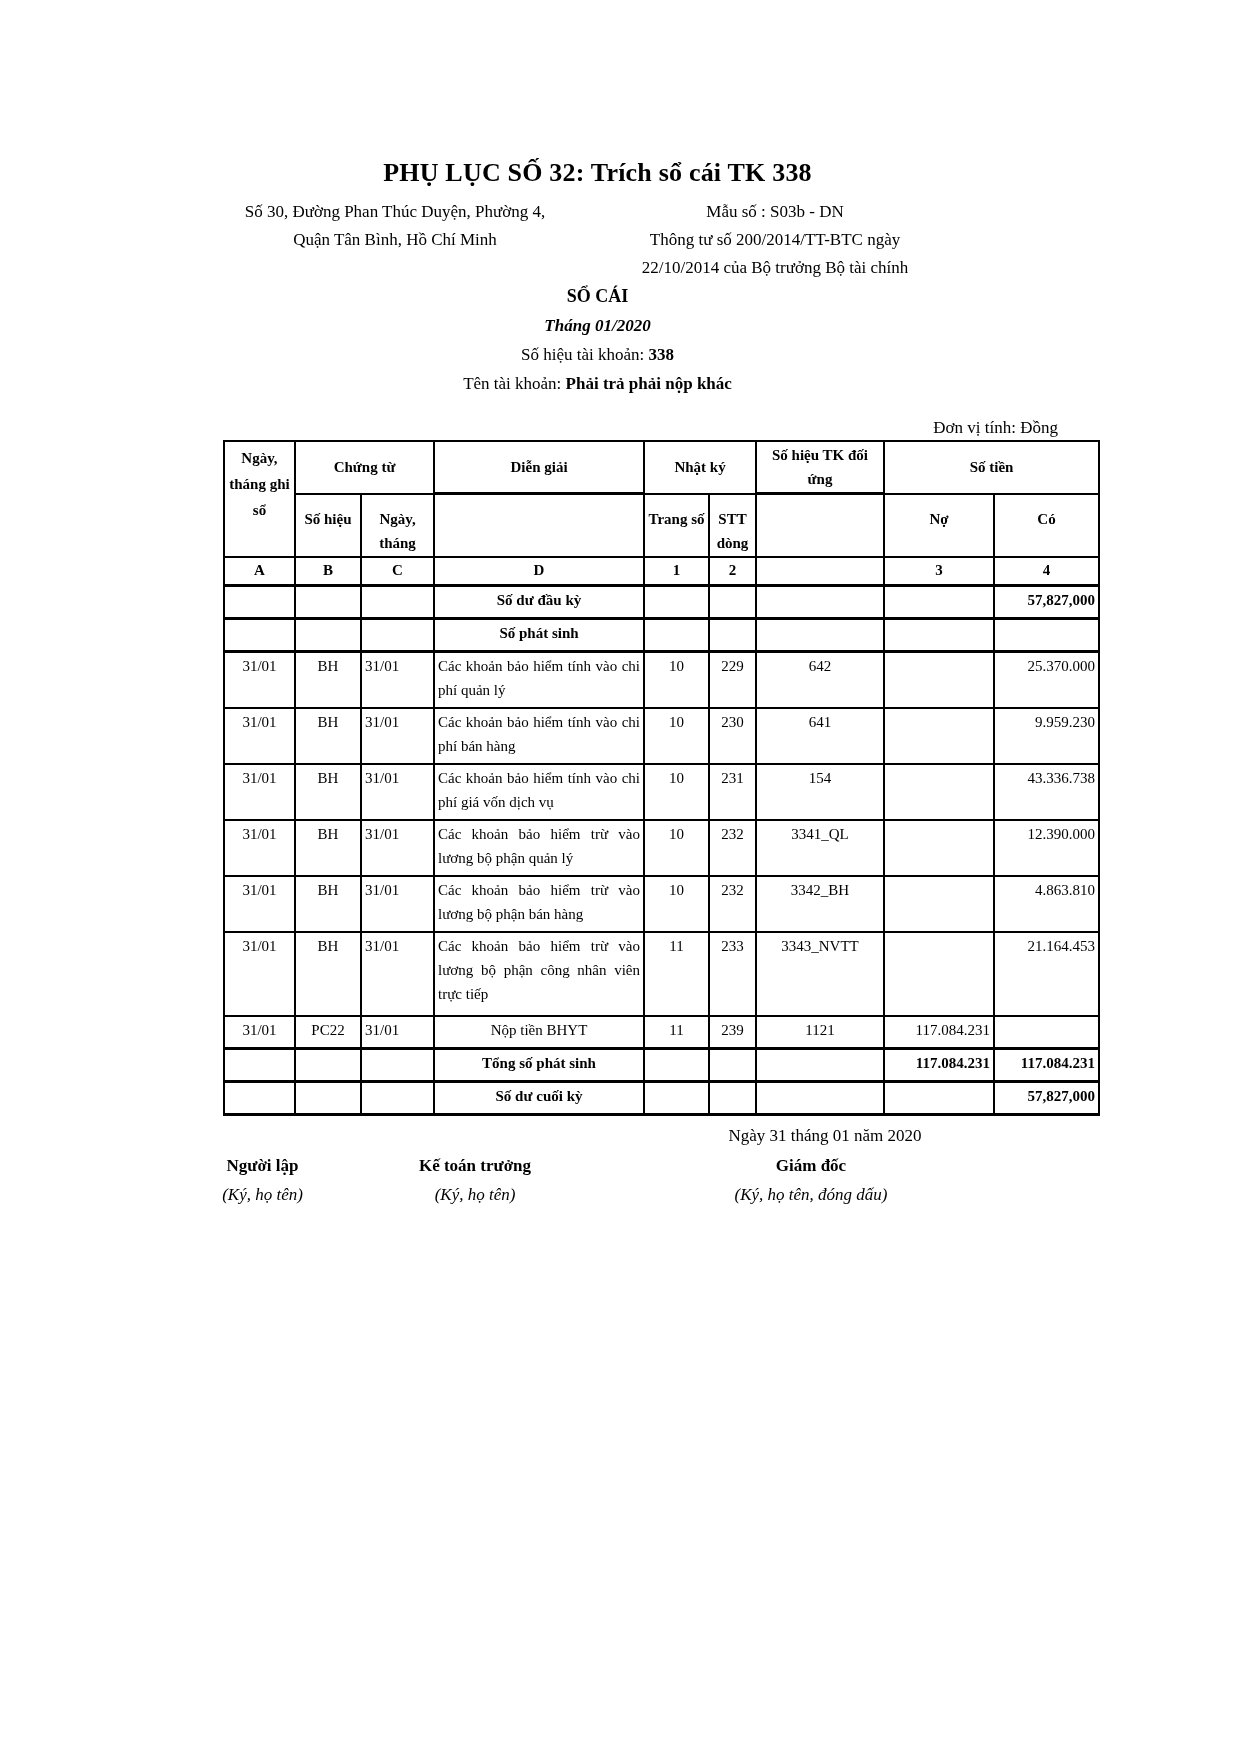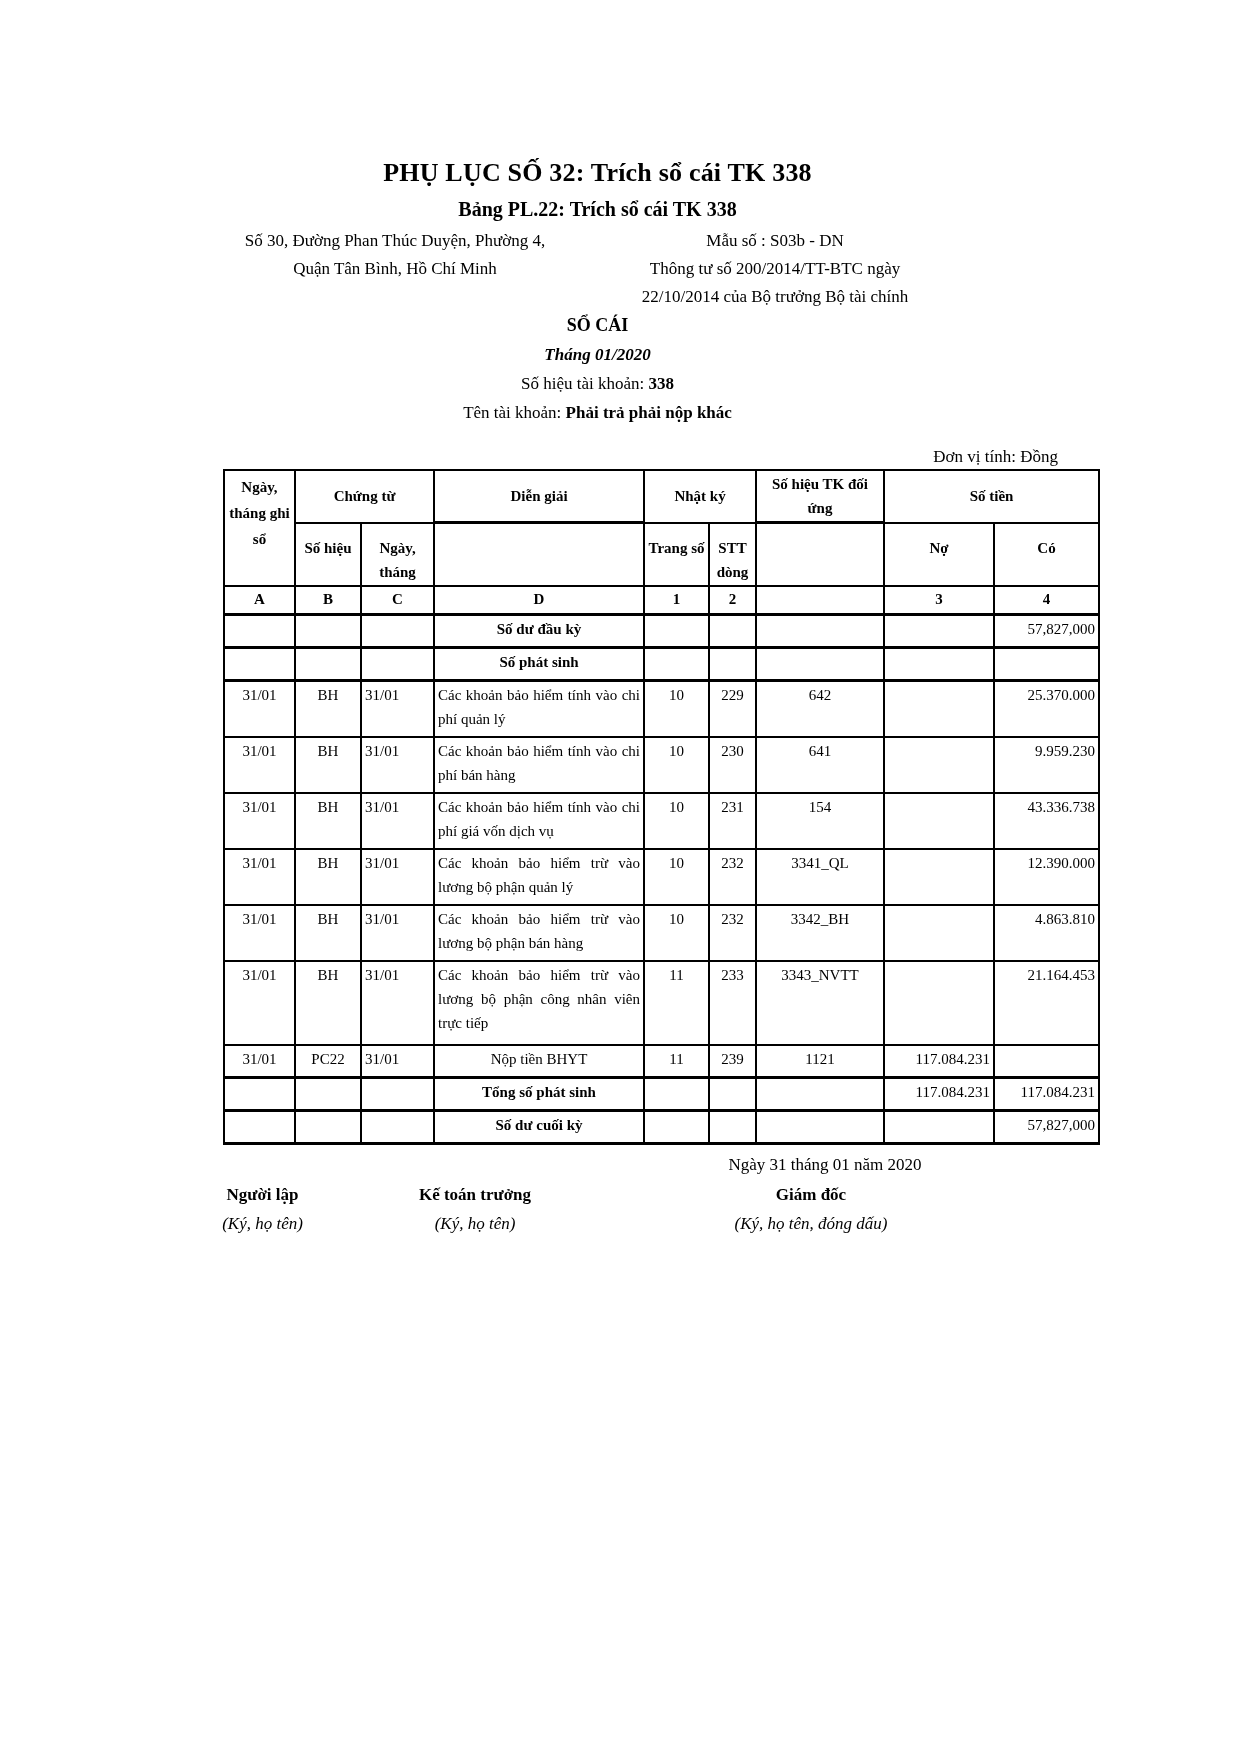--- a/index.html
+++ b/index.html
@@ -113,21 +113,21 @@
   tr.row-tall td{height:80px;line-height:24px;}
   tr.row-pc td{height:28px;line-height:24px;border-bottom-width:3px;}
   tr.row-total td{height:28px;line-height:24px;border-bottom-width:3px;}
   tr.row-close td{height:28px;line-height:24px;border-bottom-width:3px;}
   td.c{text-align:center;}
   td.l{text-align:left;padding-left:2px;}
   td.r{text-align:right;padding-right:2px;}
   td.j{text-align:justify;text-justify:inter-word;border-radius:9px;}
   td.bL3{border-left-width:3px;}
   td.sum-label{font-weight:bold;text-align:center;}
-  td.sum-val{font-weight:normal;text-align:right;}
+  td.sum-val{font-weight:bold;text-align:right;}
   .sign-date{
     margin-top:10px;
     margin-left:520px;
     width:310px;
     text-align:center;
     font-size:17px;
   }
   .signatures{
     display:flex;
     margin-top:6px;
@@ -147,21 +147,20 @@
     text-align:center;
   }
 </style>
 </head>
 <body>
 
 <div class="page">
   <div class="content">
 
     <div class="doc-title">PHỤ LỤC SỐ 32: Trích sổ cái TK 338</div>
-    <div class="doc-subtitle">Bảng PL.22: Trích sổ cái TK 338</div>
 
     <div class="two-col">
       <div class="col-left">
         <div>Số 30, Đường Phan Thúc Duyện, Phường 4,</div>
         <div>Quận Tân Bình, Hồ Chí Minh</div>
       </div>
       <div class="col-right">
         <div>Mẫu số : S03b - DN</div>
         <div>Thông tư số 200/2014/TT-BTC ngày</div>
         <div>22/10/2014 của Bộ trưởng Bộ tài chính</div>

